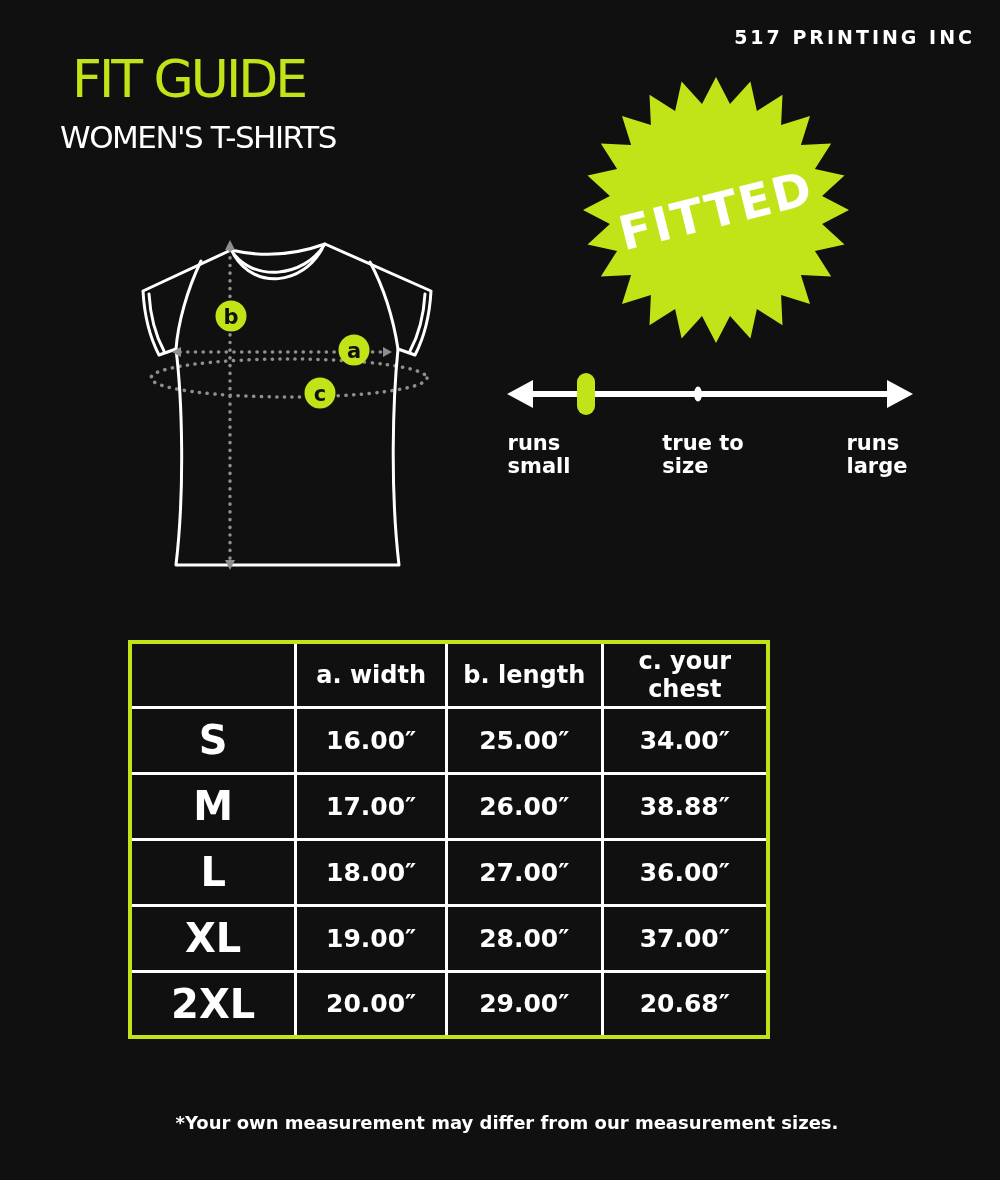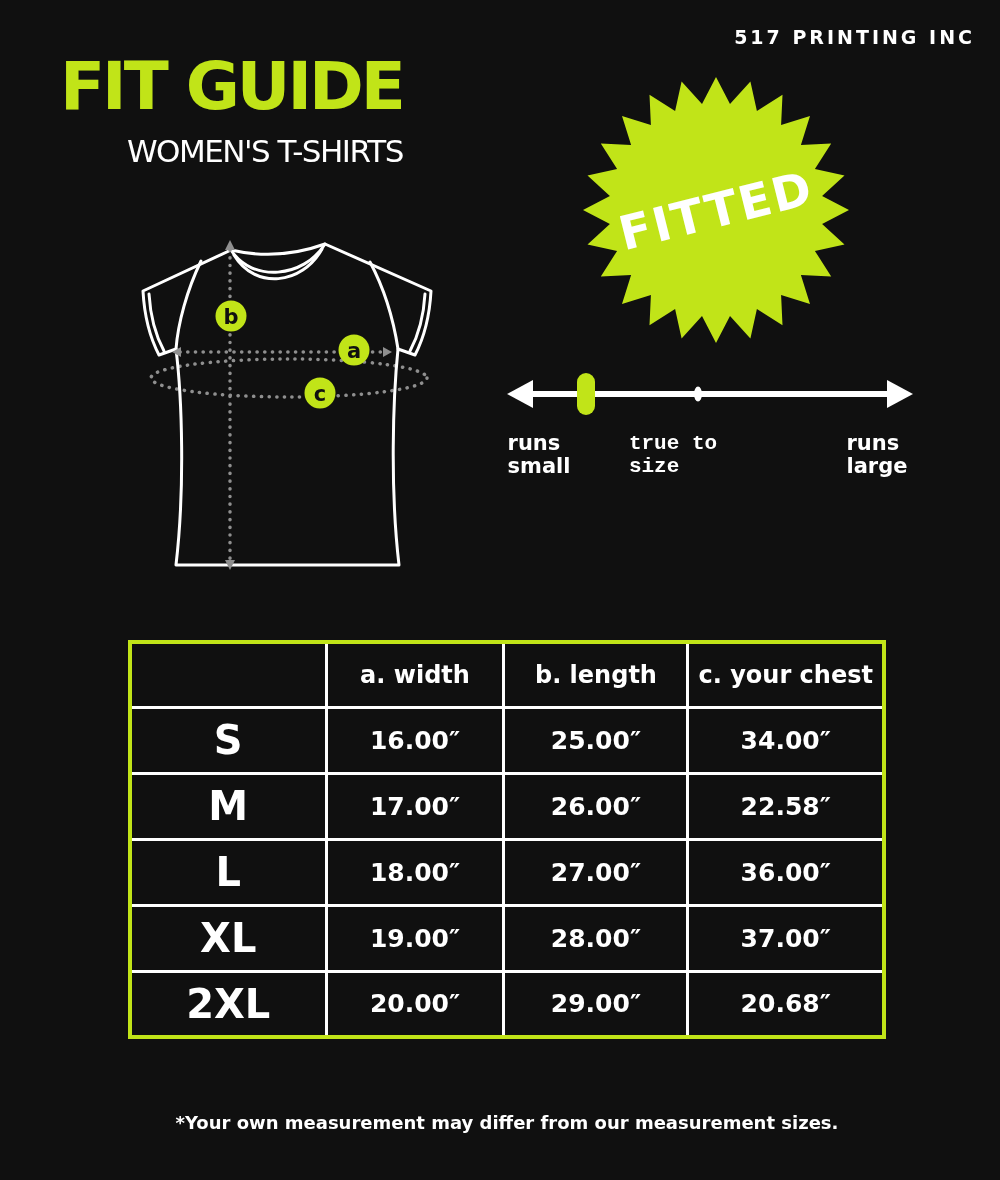--- a/index.html
+++ b/index.html
@@ -18,21 +18,21 @@
     overflow:hidden;
     font-weight:bold;
   }
   .brand{
     position:absolute; top:26px; right:25px;
     font-size:19px; letter-spacing:3px; font-weight:bold;
   }
   .title-block{ position:absolute; left:60px; top:52px; width:fit-content; }
   .title-block h1{
     color:var(--accent);
-    font-size:66px; line-height:1.05; letter-spacing:-3px; font-weight:bold;
+    font-size:52px; line-height:1.05; letter-spacing:-3px; font-weight:normal;margin-left:12px;
   }
   .subtitle{
     text-align:right; font-size:31px; letter-spacing:-1.5px; margin-top:12px;
     color:var(--text); font-weight:normal;
   }
   
   .tshirt-wrap{ position:absolute; left:118px; top:228px; width:345px; height:360px; }
   .tshirt-wrap svg{ display:block; width:100%; height:100%; }
   .shirt-line{ fill:none; stroke:#ffffff; stroke-width:3; stroke-linecap:round; stroke-linejoin:round; }
   .dots{ fill:none; stroke:var(--dotted); stroke-width:3.5; stroke-dasharray:0.2 7.5; stroke-linecap:round; }
@@ -45,24 +45,24 @@
   .badge-label{
     position:absolute; inset:0; display:flex; align-items:center; justify-content:center;
     transform:rotate(-14deg); font-size:47px; letter-spacing:2px; color:#ffffff; font-weight:bold;
   }
   
   .slider-wrap{ position:absolute; left:505px; top:370px; width:410px; height:56px; }
   .scale-label{
     position:absolute; top:432px; transform:translateX(-50%);
     text-align:left; font-size:21px; line-height:23px; white-space:pre-line; font-weight:bold;
   }
-  .lbl-small{ left:539px; } .lbl-true{ left:673px;font-family:Liberation Mono, monospace; } .lbl-large{ left:877px; }
+  .lbl-small{ left:539px; } .lbl-true{ left:703px; } .lbl-large{ left:877px; }
   
   table.size-table{
-    position:absolute; left:128px; top:640px; width:758px;
+    position:absolute; left:128px; top:640px; width:642px;
     border-collapse:collapse; border:4px solid var(--accent);
     table-layout:fixed;
   }
   .size-table td{ border:3px solid #ffffff; text-align:center; vertical-align:middle; }
   .size-table tr.hdr td{ height:65px; font-size:24px; }
   .size-table tr.row td{ height:66px; }
   .size-table td.sz{ font-size:40px; letter-spacing:0px; }
   .size-table td.val{ font-size:25px; }
   
   .footnote{
@@ -153,21 +153,21 @@
   <tr class="row">
     <td class="sz">S</td>
     <td class="val">16.00″</td>
     <td class="val">25.00″</td>
     <td class="val">34.00″</td>
   </tr>
   <tr class="row">
     <td class="sz">M</td>
     <td class="val">17.00″</td>
     <td class="val">26.00″</td>
-    <td class="val">22.58″</td>
+    <td class="val">38.88″</td>
   </tr>
   <tr class="row">
     <td class="sz">L</td>
     <td class="val">18.00″</td>
     <td class="val">27.00″</td>
     <td class="val">36.00″</td>
   </tr>
   <tr class="row">
     <td class="sz">XL</td>
     <td class="val">19.00″</td>

